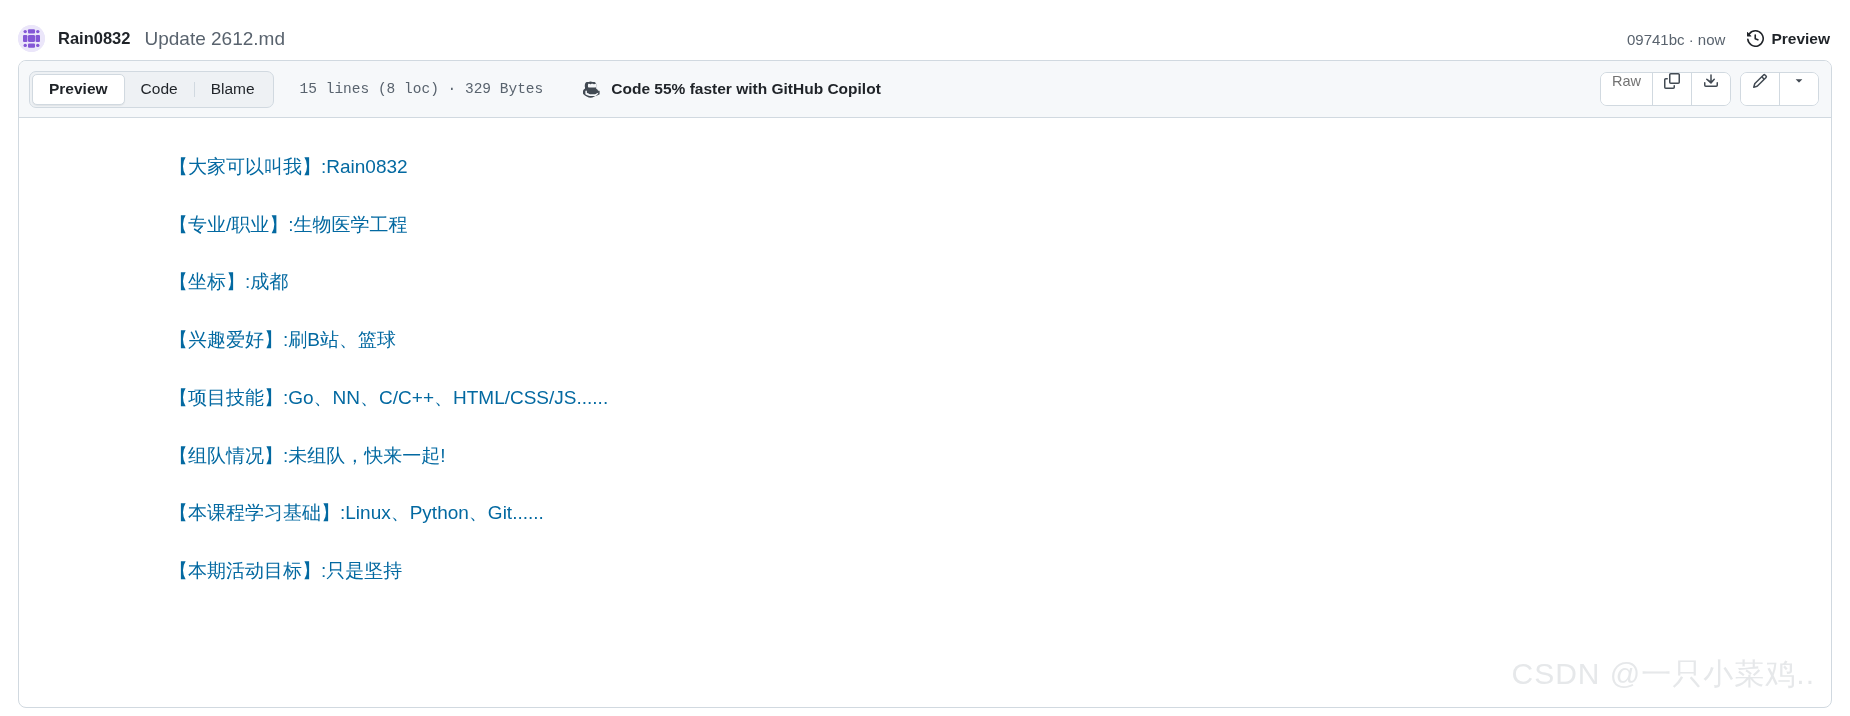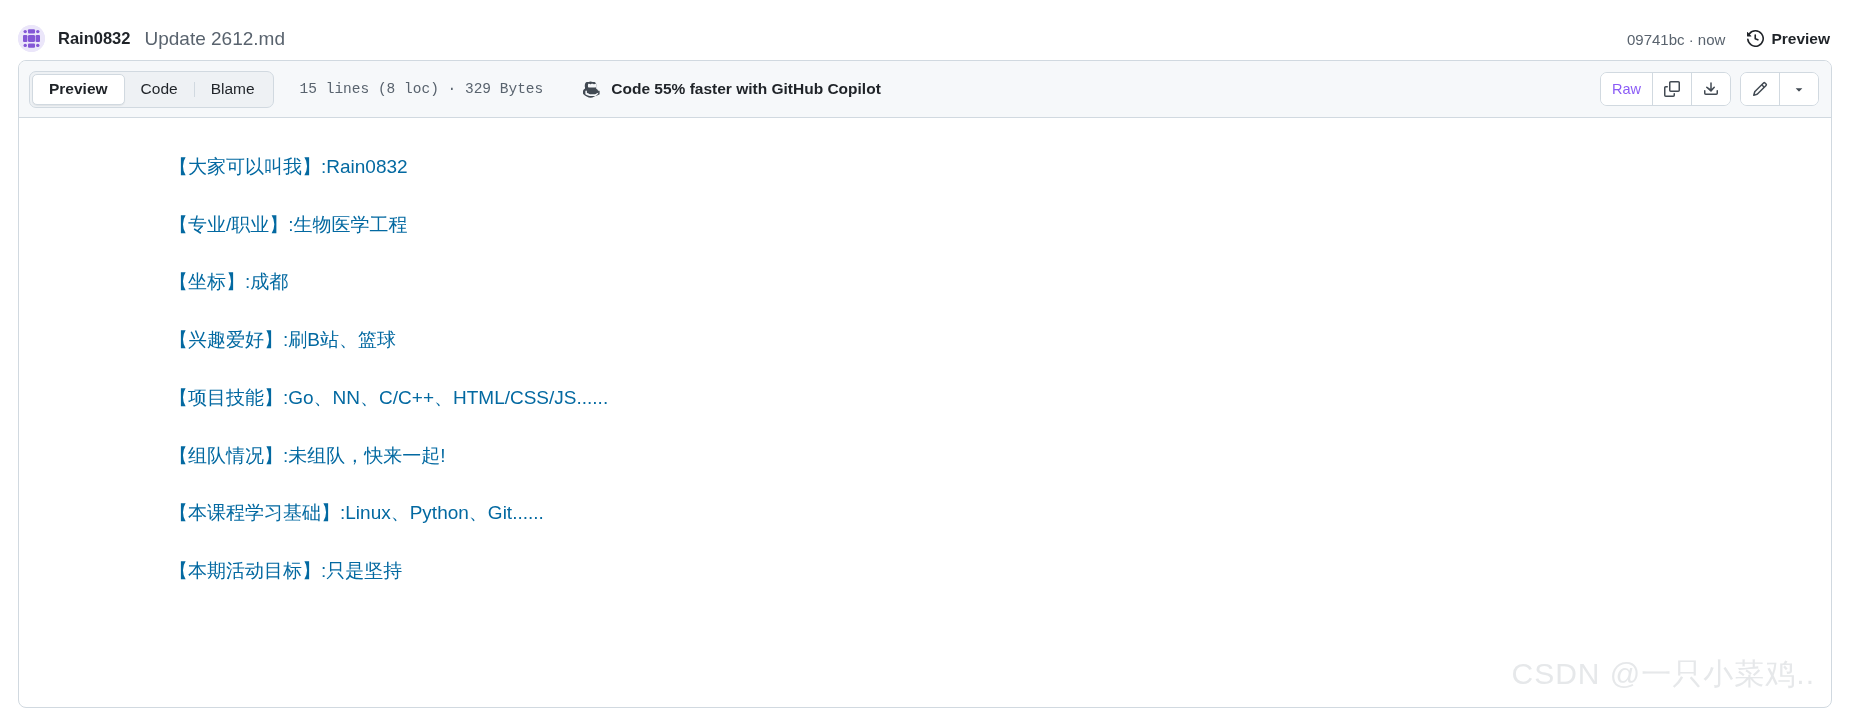--- a/index.html
+++ b/index.html
@@ -166,25 +166,25 @@
     display: flex;
     align-items: stretch;
     border: 1px solid #d1d9e0;
     border-radius: 7px;
     overflow: hidden;
     height: 34px;
     background: #ffffff;
   }
   .btn-group > .gbtn {
     display: flex;
-    align-items: center;
+    align-items: flex-start;
     justify-content: center;
     padding: 0 11px;
     font-size: 14.5px;
-    color: #8b5cf6;
+    color: #737373;
     cursor: pointer;
     border-right: 1px solid #d1d9e0;
     background: #ffffff;
     min-width: 38px;
   }
   .btn-group > .gbtn:last-child { border-right: none; }
   .gbtn svg { display: block; }
 
   
   .markdown-body {

